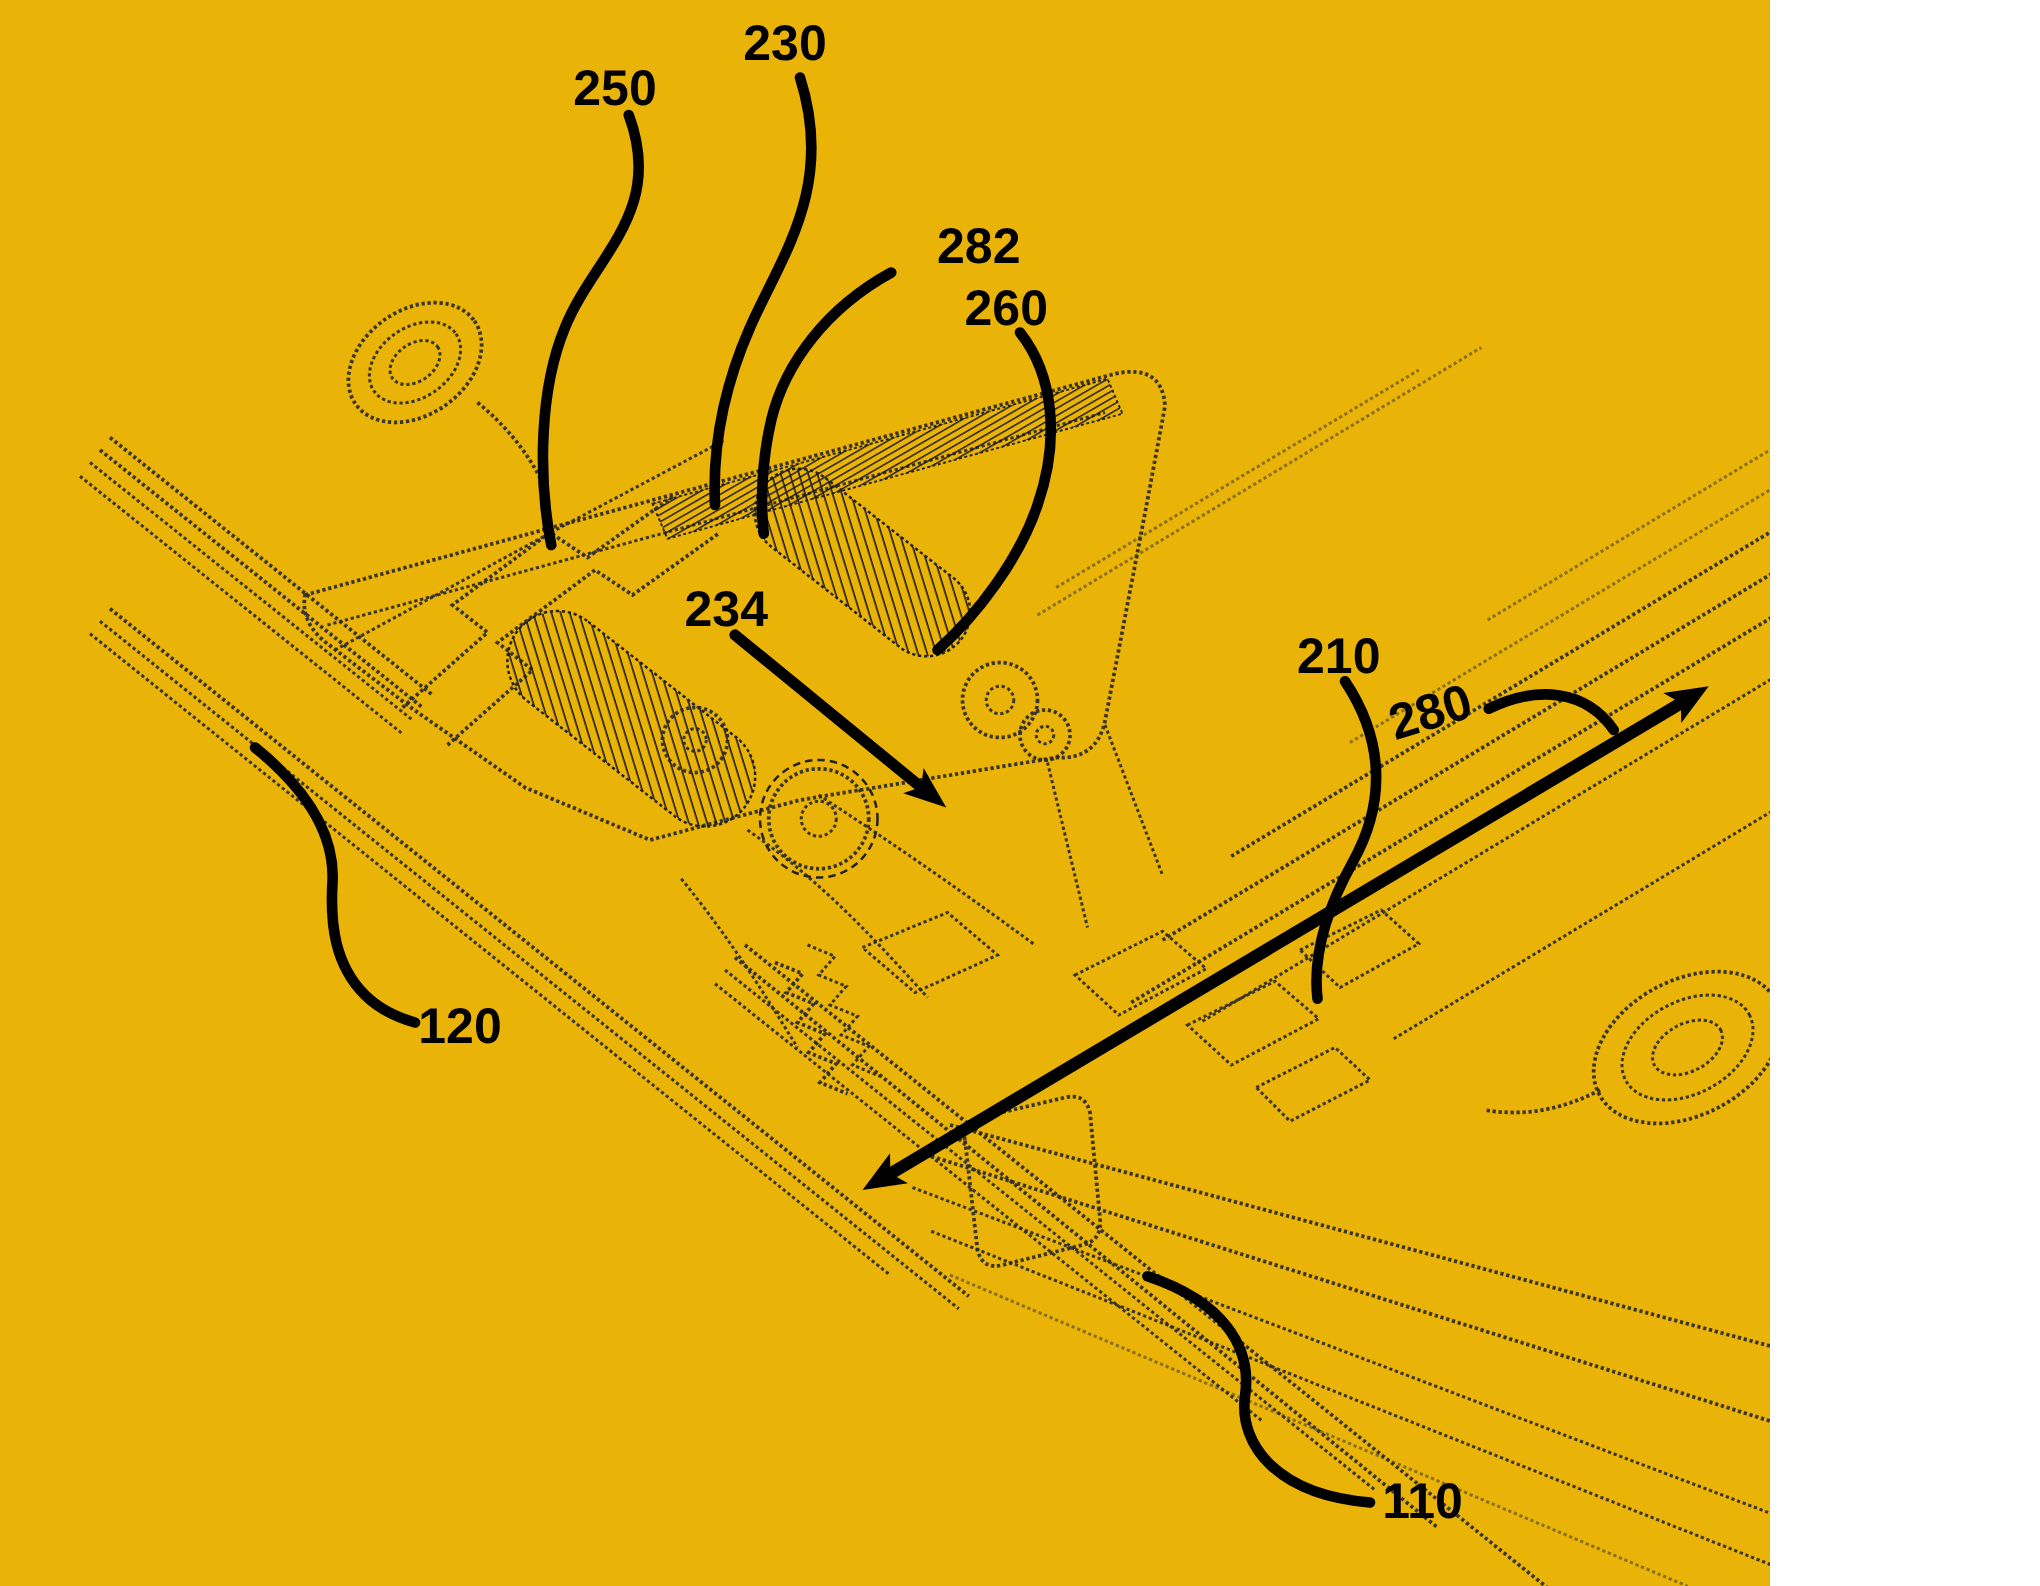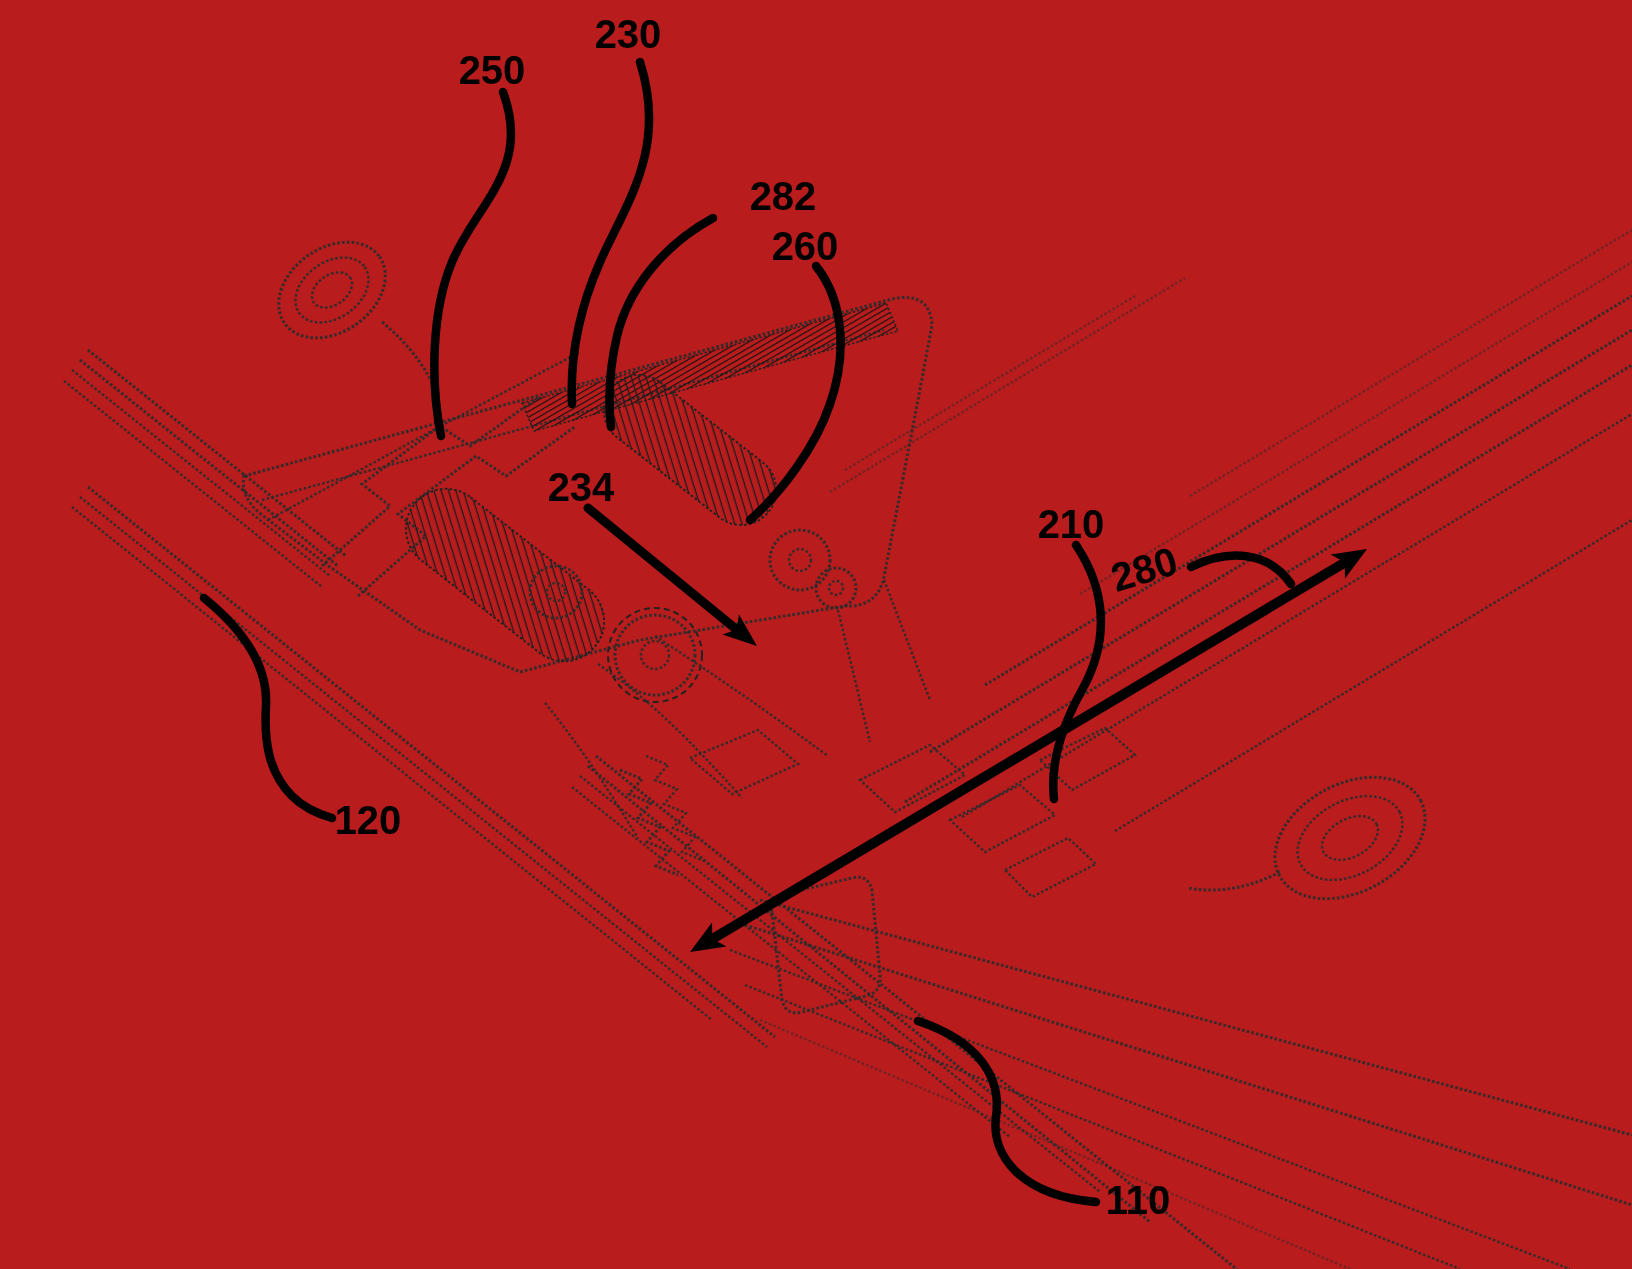--- a/index.html
+++ b/index.html
@@ -1,16 +1,16 @@
 <!DOCTYPE html>
 <html><head>
 <meta charset="utf-8">
 <style>
   html,body{margin:0;padding:0;background:#ffffff;}
-  .canvas{position:relative;width:1632px;height:1269px;background:#b91c1c;overflow:hidden;}
+  .canvas{position:relative;width:1416px;height:1269px;background:#eab308;overflow:hidden;}
   svg{position:absolute;left:0;top:0;}
   .lead{stroke:#000;fill:none;stroke-width:8.5;stroke-linecap:round;stroke-linejoin:round;}
   .shaft{stroke:#000;fill:none;stroke-linecap:round;}
   .head{fill:#000;stroke:none;}
   .dot2{stroke:#2b2b2b;fill:none;stroke-width:2.4;stroke-dasharray:2.6 2.2;opacity:.92;}
   .dot3{stroke:#2b2b2b;fill:none;stroke-width:3;stroke-dasharray:2.6 2.2;opacity:.92;}
   .faint{opacity:.5;}
   .lbl{font-family:"Liberation Sans",sans-serif;font-size:40px;font-weight:600;fill:#000;}
 </style>
 </head>

